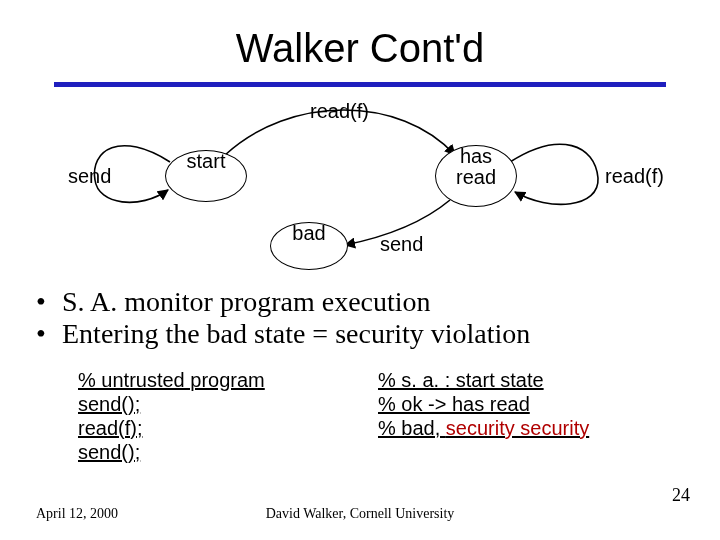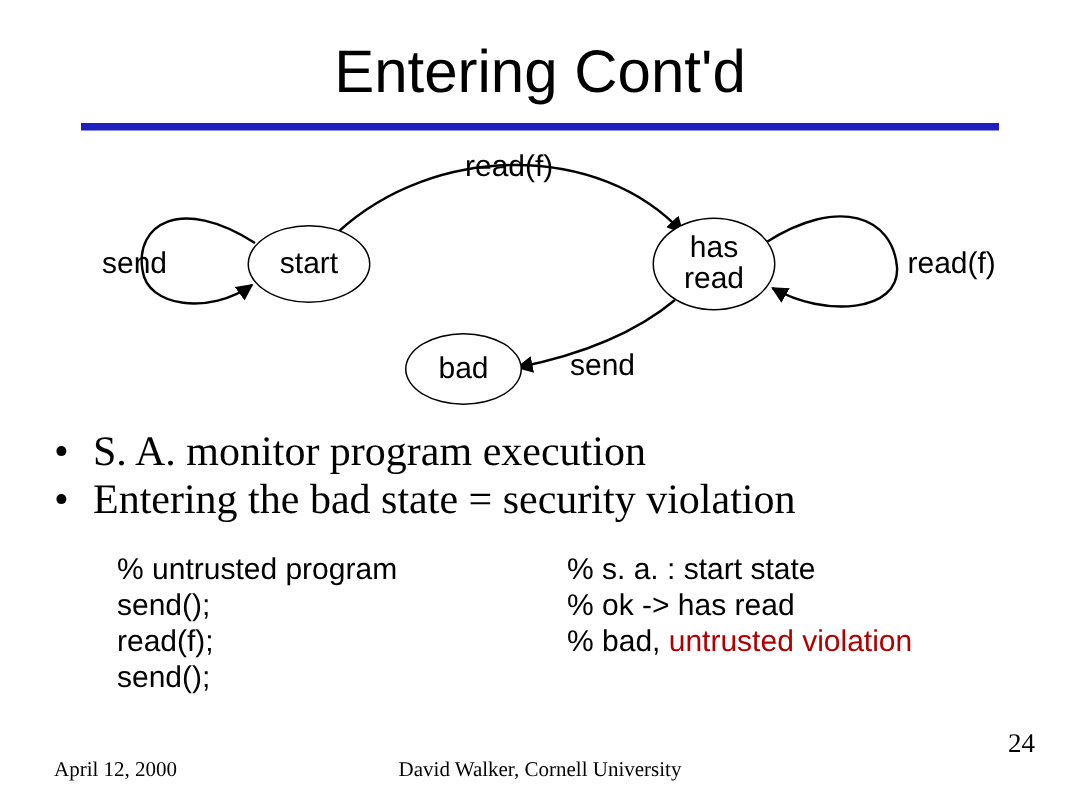--- a/index.html
+++ b/index.html
@@ -40,21 +40,21 @@
     top: 100px;
     left: 60px;
     width: 600px;
     height: 170px;
   }
   .state {
     position: absolute;
     border: 1.5px solid #000;
     border-radius: 50%;
     display: flex;
-    align-items: center;
+    align-items: flex-start;
     justify-content: center;
     font-family: Arial, Helvetica, sans-serif;
     font-size: 20px;
     text-align: center;
     line-height: 1.05;
     background: #fff;
   }
   .label {
     position: absolute;
     font-family: Arial, Helvetica, sans-serif;
@@ -92,20 +92,21 @@
     left: 78px;
     width: 600px;
     display: flex;
     font-family: Arial, Helvetica, sans-serif;
     font-size: 20px;
     line-height: 1.2;
   }
   .col {
     flex: 0 0 50%;
     white-space: nowrap;
+    text-decoration: underline;
   }
   .viol { color: #b00000; }
   
   .footer-left {
     position: absolute;
     left: 36px;
     bottom: 18px;
     font-size: 14px;
     margin-top: 32px;
   }
@@ -122,21 +123,21 @@
     right: 30px;
     bottom: 34px;
     font-size: 18px;
   }
 </style>
 </head>
 <body>
 
 <div class="slide">
 
-  <div class="title">Entering Cont'd</div>
+  <div class="title">Walker Cont'd</div>
   <div class="title-rule"></div>
 
   <div class="diagram">
 
     <svg class="arrows">
       <defs>
         <marker id="ah" viewBox="0 0 10 10" refX="9" refY="5" markerWidth="7" markerHeight="7" orient="auto-start-reverse">
           <path d="M 0 0 L 10 5 L 0 10 z" fill="#000"></path>
         </marker>
       </defs>
@@ -182,21 +183,21 @@
     <div class="col">
       <div>% untrusted program</div>
       <div>send();</div>
       <div>read(f);</div>
       <div>send();</div>
     </div>
     <div class="col">
       <div>% s. a. : start state</div>
       <div>% ok -&gt; has read</div>
       <div>
-        <span>% bad, </span><span class="viol">untrusted violation</span>
+        <span>% bad, </span><span class="viol">security security</span>
       </div>
     </div>
   </div>
 
   <div class="footer-left">April 12, 2000</div>
   <div class="footer-center">David Walker, Cornell University</div>
   <div class="footer-right">24</div>
 
 </div>
 

